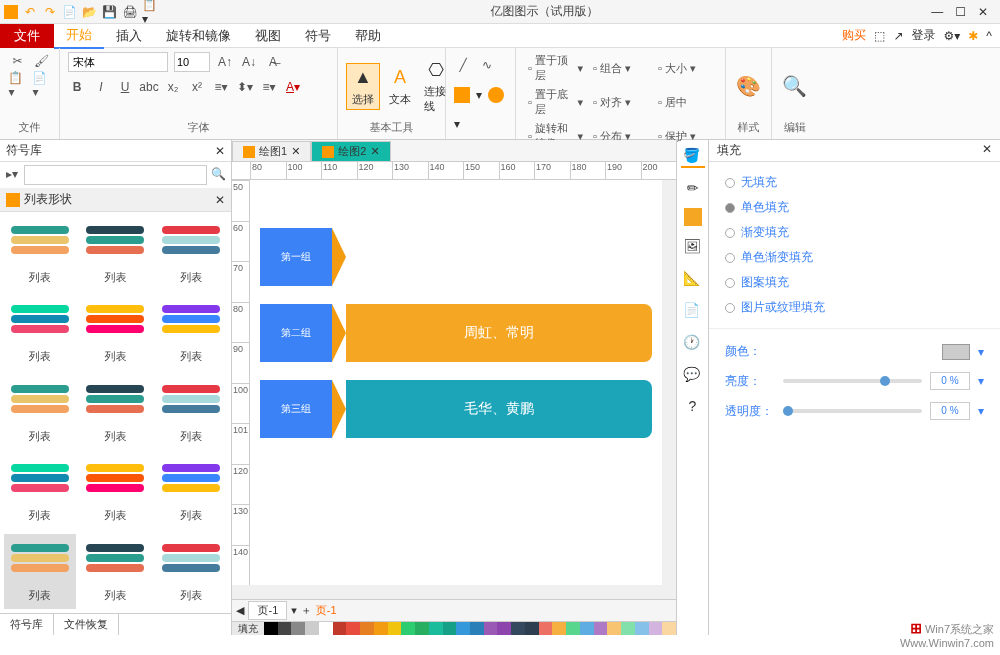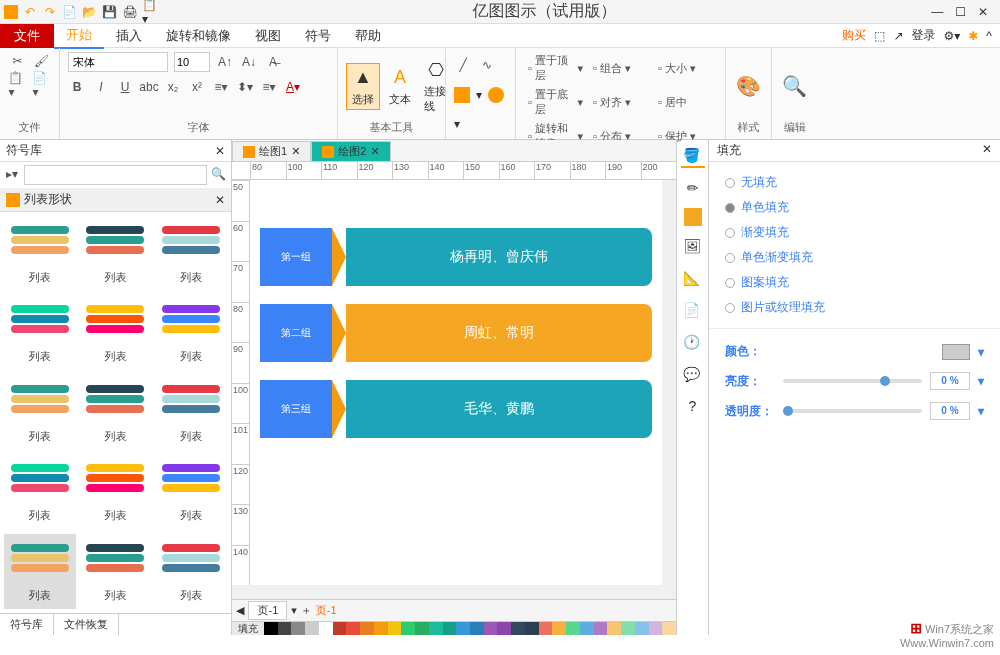--- a/index.html
+++ b/index.html
@@ -1,21 +1,21 @@
 <!DOCTYPE html>
 <html><head>
 <meta charset="utf-8">
 <style>
 * { margin: 0; padding: 0; box-sizing: border-box; font-family: "Microsoft YaHei", sans-serif; }
 body { width: 1000px; height: 655px; background: #fff; font-size: 12px; color: #333; overflow: hidden; position: relative; }
 
 .titlebar { height: 24px; background: #f5f5f5; display: flex; align-items: center; padding: 0 4px; border-bottom: 1px solid #ddd; }
 .tb-left { display: flex; gap: 4px; align-items: center; }
 .tb-icon { width: 16px; height: 16px; display: inline-flex; align-items: center; justify-content: center; font-size: 12px; }
-.tb-title { flex: 1; text-align: center; font-size: 16px; color: #444; }
+.tb-title { flex: 1; text-align: center; font-size: 12px; color: #444; }
 .tb-win { display: flex; gap: 12px; padding-right: 8px; }
 
 .menubar { height: 24px; display: flex; align-items: center; border-bottom: 1px solid #ddd; }
 .file-btn { background: #c00; color: #fff; padding: 3px 14px; font-size: 13px; }
 .menu-item { padding: 3px 12px; font-size: 13px; cursor: pointer; }
 .menu-item.active { border-bottom: 2px solid #3b82f6; color: #f90; }
 .menu-right { margin-left: auto; display: flex; gap: 8px; align-items: center; padding-right: 8px; }
 .buy { color: #f60; font-size: 12px; }
 
 .ribbon { height: 92px; background: #fafafa; border-bottom: 1px solid #ccc; display: flex; }
@@ -77,21 +77,21 @@
 .sidetools { width: 32px; border-left: 1px solid #ccc; display: flex; flex-direction: column; align-items: center; padding: 4px 0; gap: 8px; }
 .st-btn { width: 24px; height: 24px; display: flex; align-items: center; justify-content: center; font-size: 14px; cursor: pointer; }
 .st-btn.active { border-bottom: 2px solid #f90; }
 
 .rightpanel { width: 292px; border-left: 1px solid #ccc; display: flex; flex-direction: column; }
 .rp-head { display: flex; justify-content: space-between; padding: 2px 8px; border-bottom: 1px solid #ddd; }
 .rp-body { padding: 8px 16px; font-size: 12px; color: #3b82f6; }
 .rp-opt { display: flex; align-items: center; gap: 6px; padding: 4px 0; }
 .radio { width: 10px; height: 10px; border: 1px solid #aaa; border-radius: 50%; }
 .radio.on { background: #888; }
-.rp-row { display: flex; align-items: center; gap: 8px; padding: 6px 0; font-weight: bold; }
+.rp-row { display: flex; align-items: center; gap: 8px; padding: 6px 0; }
 .rp-lbl { width: 50px; }
 .slider { flex: 1; height: 4px; background: #ddd; position: relative; border-radius: 2px; }
 .slider-thumb { width: 10px; height: 10px; background: #5b9bd5; border-radius: 50%; position: absolute; top: -3px; }
 .pct-box { width: 40px; height: 18px; border: 1px solid #ccc; font-size: 10px; text-align: center; line-height: 16px; }
 .colorbox { width: 28px; height: 16px; background: #ccc; border: 1px solid #999; }
 
 .watermark { position: absolute; bottom: 6px; right: 6px; font-size: 11px; color: #888; text-align: right; }
 .watermark b { color: #c00; font-size: 14px; }
 </style>
 </head>
@@ -416,21 +416,20 @@
           <div class="ruler-vtick">90</div>
           <div class="ruler-vtick">100</div>
           <div class="ruler-vtick">101</div>
           <div class="ruler-vtick">120</div>
           <div class="ruler-vtick">130</div>
           <div class="ruler-vtick">140</div>
         </div>
       <div class="canvas" id="canvas">
           <div class="listrow">
             <div class="arrow-label">第一组</div>
-            <div class="list-body teal">杨再明、曾庆伟</div>
           </div>
           <div class="listrow">
             <div class="arrow-label">第二组</div>
             <div class="list-body orange">周虹、常明</div>
           </div>
           <div class="listrow">
             <div class="arrow-label">第三组</div>
             <div class="list-body teal">毛华、黄鹏</div>
           </div>
         </div>

